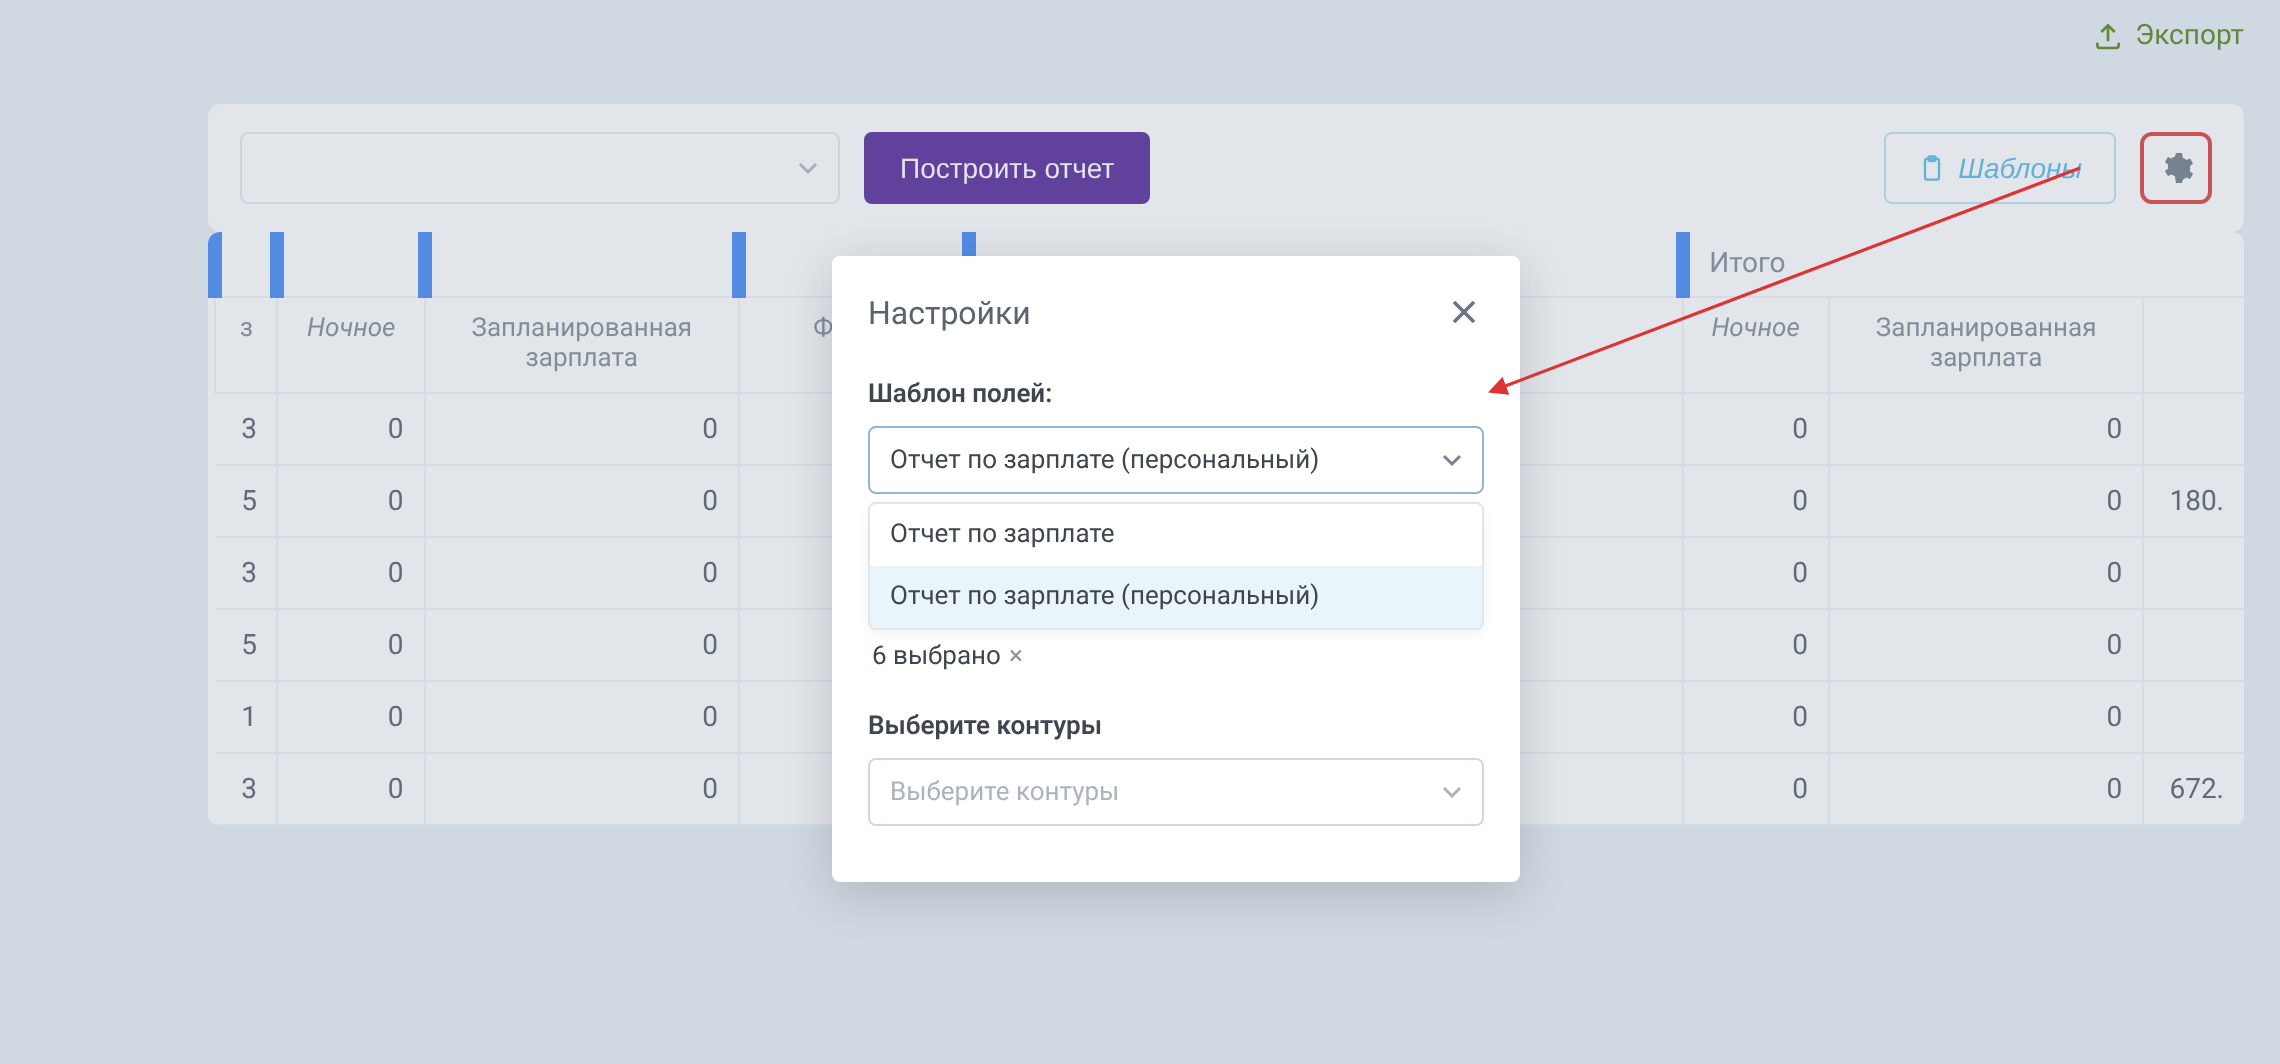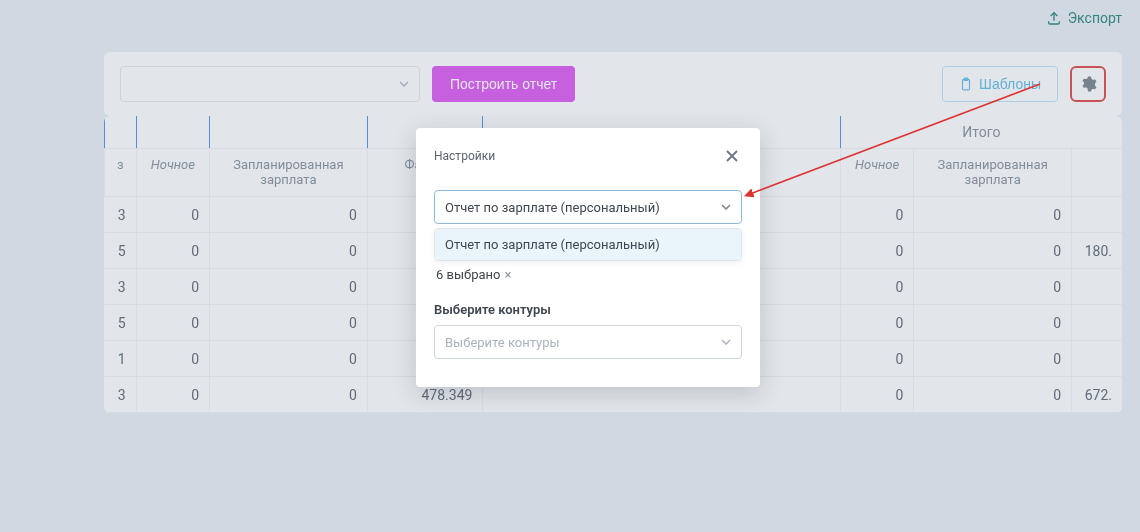--- a/index.html
+++ b/index.html
@@ -23,21 +23,21 @@
     position: absolute;
     inset: 0;
     background: rgba(150, 165, 180, 0.28);
     pointer-events: none;
   }
 
   .export-link {
     position: absolute;
     top: 10px;
     right: 18px;
-    color: #0f766e;
+    color: #4d7c0f;
     font-size: 14px;
     display: flex;
     align-items: center;
     gap: 6px;
   }
   .export-link svg { width: 16px; height: 16px; }
 
   .card {
     position: absolute;
     left: 104px;
@@ -64,41 +64,42 @@
     color: #aab3bf;
   }
 
   .chevron {
     width: 10px; height: 6px;
   }
 
   .btn-primary {
     height: 36px;
     padding: 0 18px;
-    background: #d946ef;
+    background: #4c1d95;
     color: #fff;
     border: none;
     border-radius: 4px;
     font-size: 14px;
     font-weight: 500;
     display: flex;
     align-items: center;
   }
 
   .btn-templates {
     height: 36px;
     padding: 0 16px;
     background: #fff;
     border: 1px solid #b8dff5;
     color: #4fb4e6;
     border-radius: 4px;
     font-size: 14px;
     display: flex;
     align-items: center;
     gap: 6px;
+    font-style: italic;
   }
   .btn-templates svg { width: 14px; height: 16px; }
 
   .gear-button {
     width: 36px;
     height: 36px;
     border: 2px solid #d33;
     border-radius: 6px;
     background: #fff;
     display: flex;
@@ -121,25 +122,25 @@
   }
 
   table {
     width: 100%;
     border-collapse: collapse;
     font-size: 14px;
   }
 
   thead tr.group th {
     border-bottom: 1px solid #eef1f5;
-    border-left: 1px solid #3b82f6;
+    border-left: 7px solid #3b82f6;
     padding: 8px 10px;
     font-weight: 400;
     color: #7a8490;
-    text-align: center;
+    text-align: left;
     height: 30px;
   }
 
   thead tr.cols th {
     border-bottom: 1px solid #eef1f5;
     border-left: 1px solid #eef1f5;
     padding: 8px 10px;
     font-weight: 400;
     color: #7a8490;
     text-align: center;
@@ -174,21 +175,21 @@
     box-shadow: 0 6px 24px rgba(20,30,50,0.18);
     padding: 18px 18px 24px 18px;
   }
   .modal-header {
     display: flex;
     align-items: center;
     justify-content: space-between;
     margin-bottom: 24px;
   }
   .modal-title {
-    font-size: 12px;
+    font-size: 16px;
     color: #5a6470;
   }
   .modal-close {
     width: 20px; height: 20px;
     display: flex; align-items: center; justify-content: center;
     color: #6b7582;
   }
   .modal-close svg { width: 14px; height: 14px; }
 
   .field-label {
@@ -394,29 +395,31 @@
 <div class="modal">
   <div class="modal-header">
     <div class="modal-title">Настройки</div>
     <div class="modal-close">
       <svg viewBox="0 0 14 14">
           <path d="M2 2l10 10M12 2L2 12" stroke="currentColor" stroke-width="1.8" fill="none"></path>
         </svg>
     </div>
   </div>
 
+  <div class="field-label">Шаблон полей:</div>
 
   <div class="select-box focused">
     <span>Отчет по зарплате (персональный)</span>
     <svg class="chevron" viewBox="0 0 10 6">
         <path d="M1 1l4 4 4-4" fill="none" stroke="#7a8490" stroke-width="1.5"></path>
       </svg>
   </div>
 
   <div class="dropdown">
+    <div class="dropdown-item">Отчет по зарплате</div>
     <div class="dropdown-item selected">Отчет по зарплате (персональный)</div>
   </div>
 
   <div class="tag-row">
     <div class="tag">
       <span>6 выбрано</span>
       <span class="x">×</span>
     </div>
   </div>
 

